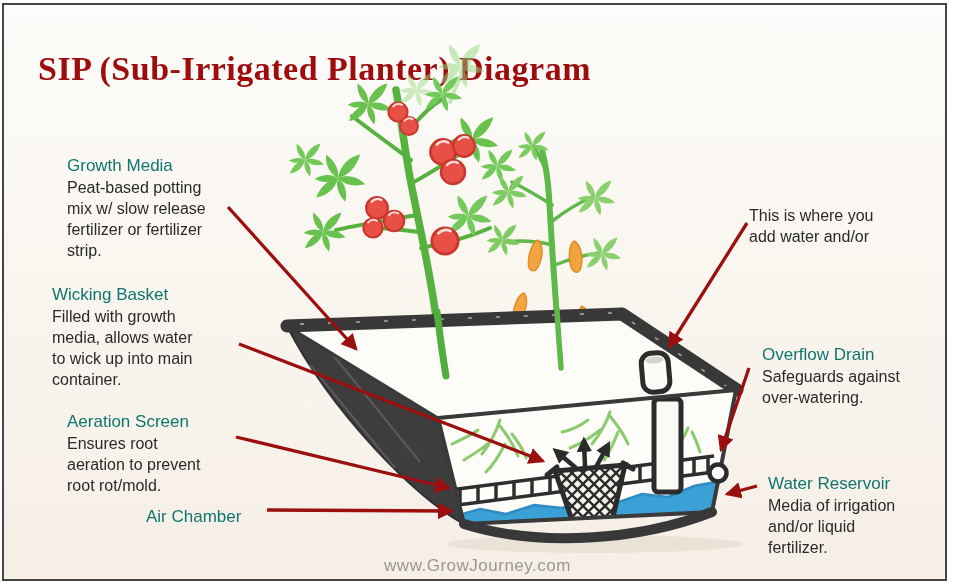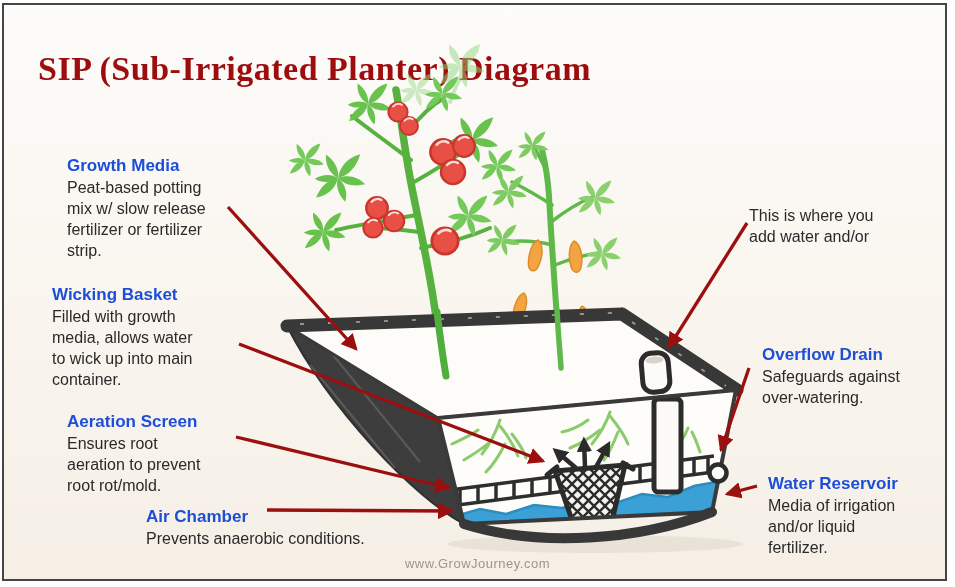--- a/index.html
+++ b/index.html
@@ -6,23 +6,23 @@
   .stage{position:relative;width:955px;height:587px;background:#ffffff;overflow:hidden;
          font-family:"Liberation Sans",sans-serif;}
   .frame{position:absolute;top:3px;left:2px;right:8px;bottom:6px;
          border:2px solid #454545;
          background:linear-gradient(180deg,#fdfcfa 0%,#f9f5ee 55%,#f5efe6 100%);}
   .title{position:absolute;left:38px;top:34px;z-index:1;
          font-family:"Liberation Serif",serif;font-weight:bold;font-size:34px;
          letter-spacing:.5px;color:#9e0d0d;margin-top:16px;}
   svg.art{position:absolute;left:0;top:0;z-index:2;pointer-events:none;}
   .lbl{position:absolute;z-index:3;font-size:16px;line-height:21px;color:#2a2a2a;}
-  .lbl h3{margin:0 0 1px 0;font-size:17px;line-height:20px;font-weight:bold;color:#1d4ed8;}
+  .lbl h3{margin:0 0 1px 0;font-size:17px;line-height:20px;font-weight:normal;color:#0f766e;}
   .footer{position:absolute;left:0;right:0;top:556px;z-index:3;text-align:center;
-          font-size:13px;letter-spacing:.5px;color:#9c968c;}
+          font-size:17px;letter-spacing:.5px;color:#9c968c;}
 </style>
 </head>
 <body>
 
 <div class="stage">
   <div class="frame"></div>
 
   <div class="title">SIP (Sub-Irrigated Planter) Diagram</div>
 
   <svg class="art" width="955" height="587" viewBox="0 0 955 587">
@@ -200,21 +200,20 @@
 
   <div class="lbl" style="left:67px;top:412px">
     <h3>Aeration Screen</h3>
     <div>Ensures root</div>
     <div>aeration to prevent</div>
     <div>root rot/mold.</div>
   </div>
 
   <div class="lbl" style="left:146px;top:507px">
     <h3>Air Chamber</h3>
-    <div>Prevents anaerobic conditions.</div>
   </div>
 
   <div class="lbl" style="left:749px;top:205px">
     <div>This is where you</div>
     <div>add water and/or</div>
   </div>
 
   <div class="lbl" style="left:762px;top:345px">
     <h3>Overflow Drain</h3>
     <div>Safeguards against</div>

